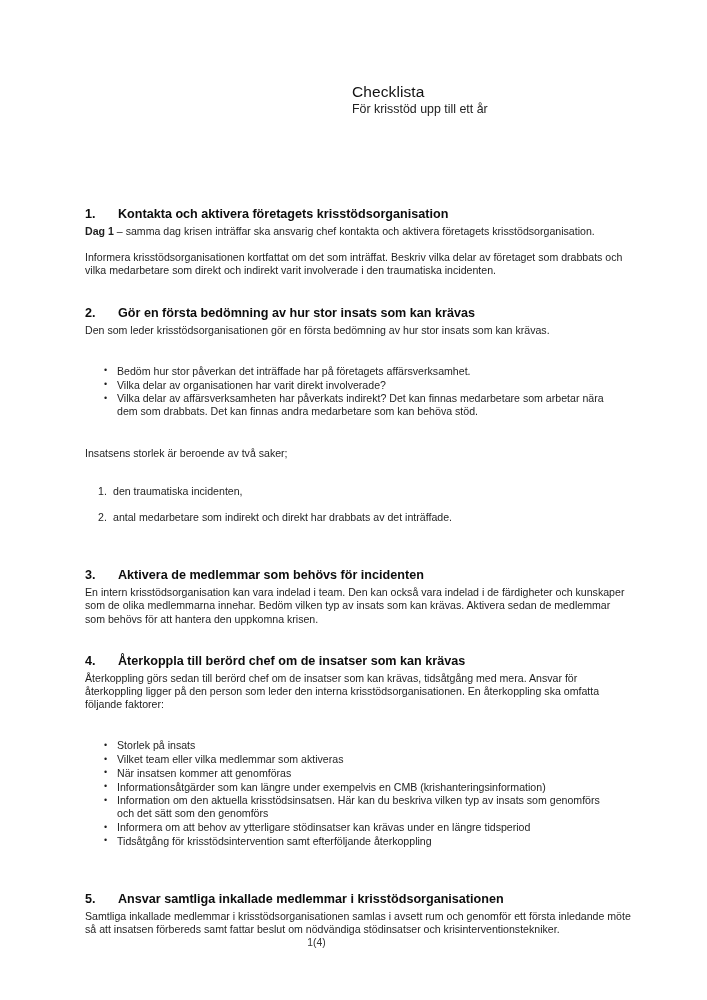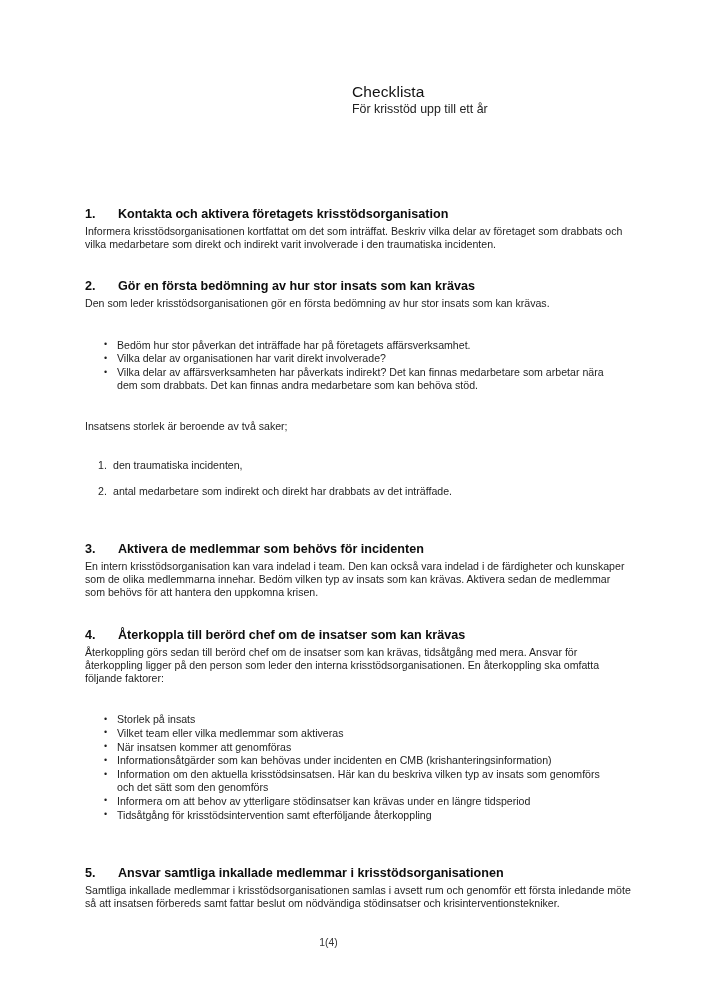--- a/index.html
+++ b/index.html
@@ -133,21 +133,21 @@
     font-size: 10.6px;
     line-height: 13.2px;
     color: #1e1e1e;
   }
 
   .bold { font-weight: bold; }
 
   
   .footer {
     position: absolute;
-    left: 12px;
+    left: 0;
     top: 936px;
     width: 633px;
     text-align: center;
     font-size: 10.4px;
     color: #333333;
     line-height: 13px;
   }
 </style>
 </head>
 <body>
@@ -159,20 +159,21 @@
     <div class="doc-subtitle">För krisstöd upp till ett år</div>
   </div>
 
   <div class="content">
 
     <div class="section">
       <h2 class="section-heading">
         <span class="num">1.</span>
         <span>Kontakta och aktivera företagets krisstödsorganisation</span>
       </h2>
+      <p class="para"><span class="bold">Dag 1</span><span> – samma dag krisen inträffar ska ansvarig chef kontakta och aktivera företagets krisstödsorganisation.</span></p>
       <p class="para">Informera krisstödsorganisationen kortfattat om det som inträffat. Beskriv vilka delar av företaget som drabbats och vilka medarbetare som direkt och indirekt varit involverade i den traumatiska incidenten.</p>
     </div>
 
     <div class="gap-lg"></div>
 
     <div class="section">
       <h2 class="section-heading">
         <span class="num">2.</span>
         <span>Gör en första bedömning av hur stor insats som kan krävas</span>
       </h2>
@@ -208,21 +209,21 @@
       <h2 class="section-heading">
         <span class="num">4.</span>
         <span>Återkoppla till berörd chef om de insatser som kan krävas</span>
       </h2>
       <p class="para">Återkoppling görs sedan till berörd chef om de insatser som kan krävas, tidsåtgång med mera. Ansvar för återkoppling ligger på den person som leder den interna krisstödsorganisationen. En återkoppling ska omfatta följande faktorer:</p>
       <div class="gap-sm"></div>
       <ul class="bullets">
         <li>Storlek på insats</li>
         <li>Vilket team eller vilka medlemmar som aktiveras</li>
         <li>När insatsen kommer att genomföras</li>
-        <li>Informationsåtgärder som kan behövas under incidenten en CMB (krishanteringsinformation)</li>
+        <li>Informationsåtgärder som kan längre under exempelvis en CMB (krishanteringsinformation)</li>
         <li>Information om den aktuella krisstödsinsatsen. Här kan du beskriva vilken typ av insats som genomförs och det sätt som den genomförs</li>
         <li>Informera om att behov av ytterligare stödinsatser kan krävas under en längre tidsperiod</li>
         <li>Tidsåtgång för krisstödsintervention samt efterföljande återkoppling</li>
       </ul>
     </div>
 
     <div class="gap-lg"></div>
 
     <div class="section">
       <h2 class="section-heading">

